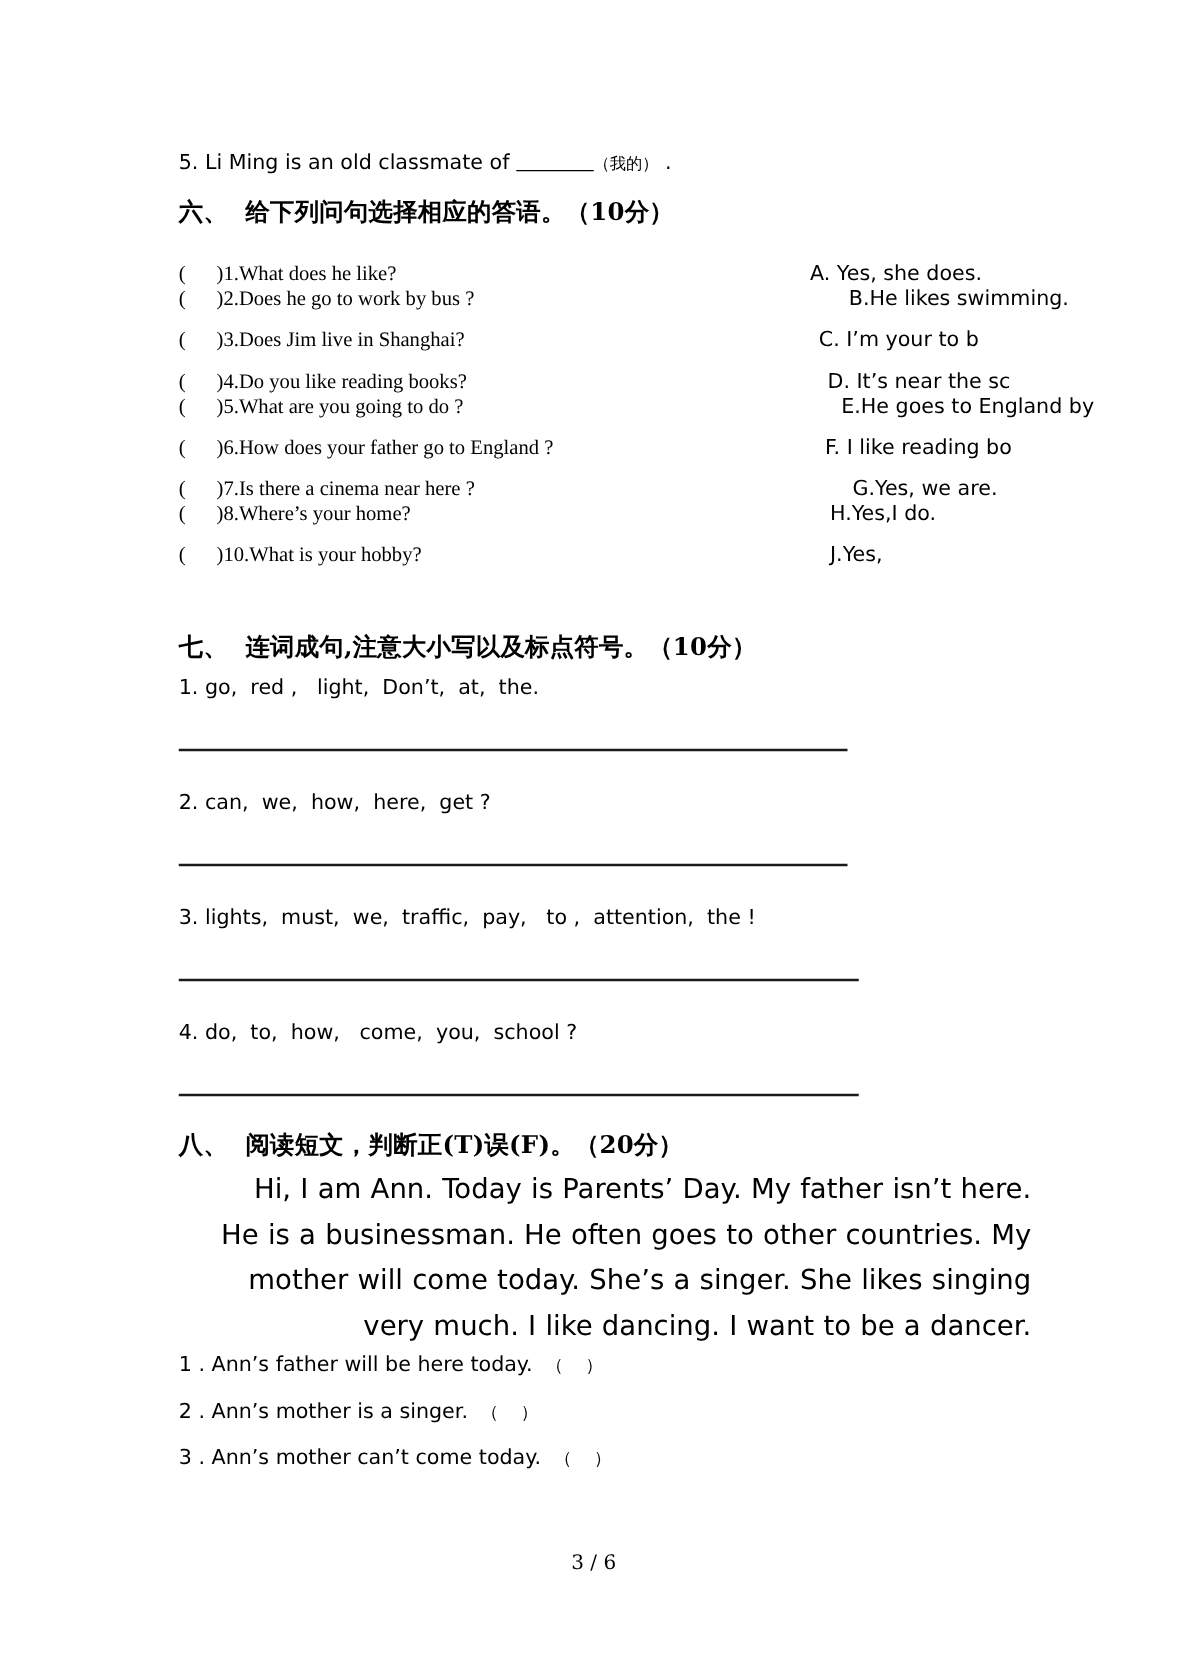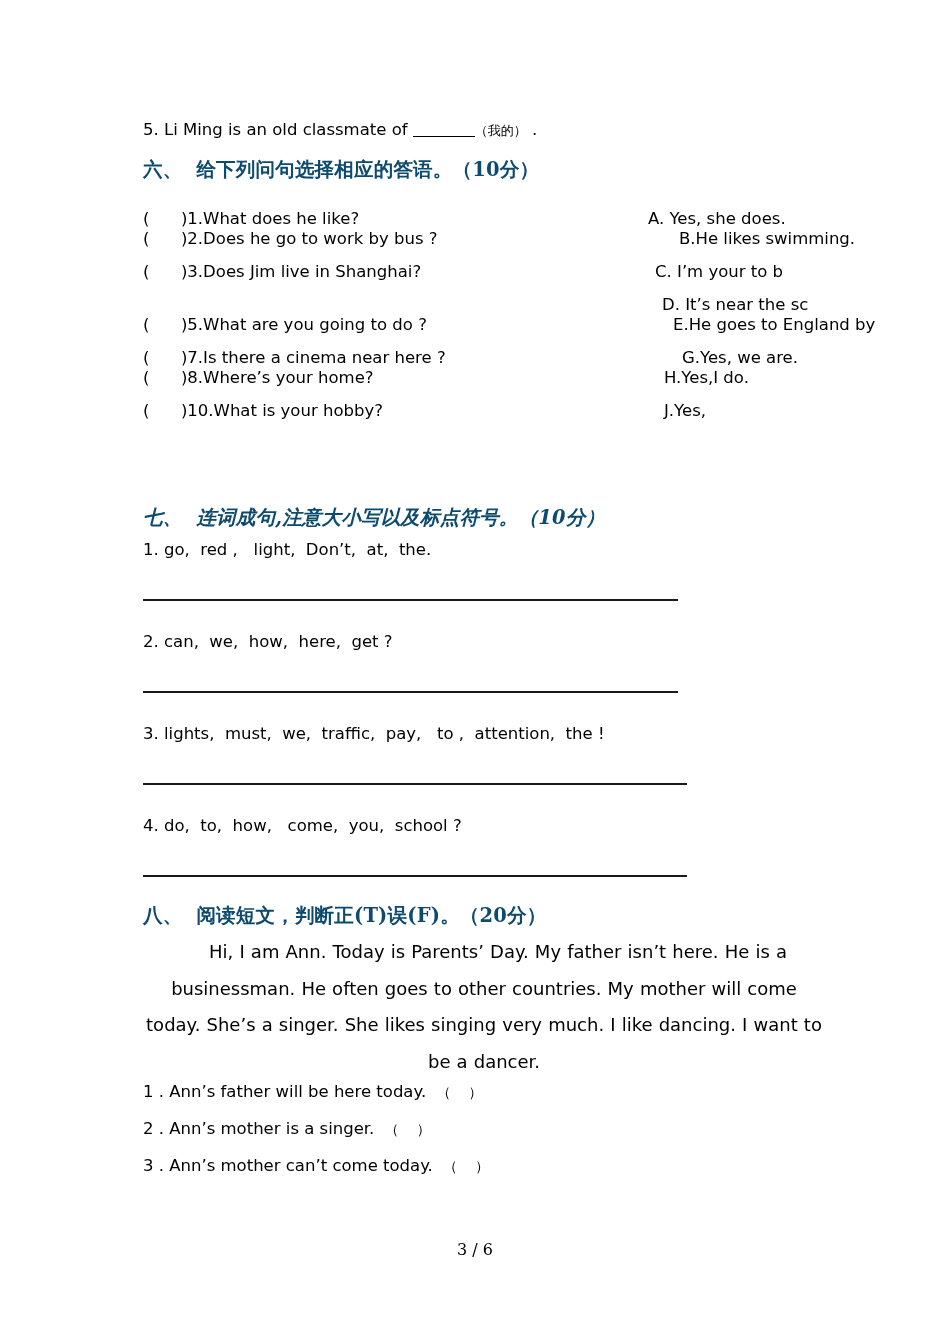--- a/index.html
+++ b/index.html
@@ -27,21 +27,21 @@
   .en {
     font-family: "DejaVu Sans", "Liberation Sans", sans-serif;
     font-size: 16.5px;
     color: #000;
     white-space: pre;
   }
   .cn-head {
     font-family: "DejaVu Serif", "Liberation Serif", serif;
     font-size: 19.5px;
     font-weight: bold;
-    color: #0c4a6e;
+    color: #000000;
     white-space: pre;
     letter-spacing: 0.2px;
   }
 
   
   .carry {
     position: absolute;
     left: 0;
     top: 120px;
   }
@@ -51,40 +51,41 @@
     border-bottom: 1.6px solid #000;
     vertical-align: -2px;
   }
   .cn-inline {
     font-family: "DejaVu Sans", "Liberation Sans", sans-serif;
     font-size: 13px;
   }
 
   
   .head-6 { position: absolute; left: 0; top: 156px; }
-  .head-7 { position: absolute; left: 0; top: 504px; font-style: italic; }
+  .head-7 { position: absolute; left: 0; top: 504px; }
   .head-8 { position: absolute; left: 0; top: 902px; }
 
   
   .match-block {
     position: absolute;
     left: 0;
     top: 209px;
     width: 670px;
   }
   .match-row {
     position: relative;
     height: 20px;
   }
   .match-row.gap-before { margin-top: 13px; }
   .mr-q {
     position: absolute;
     left: 0;
     top: 0;
     white-space: pre;
+    font-family: Liberation Serif, serif;
   }
   .mr-a {
     position: absolute;
     top: 0;
     white-space: pre;
   }
 
   
   .order-block {
     position: absolute;
@@ -104,24 +105,24 @@
   
   .passage {
     position: absolute;
     left: 0;
     top: 934px;
     width: 682px;
   }
   .passage p {
     margin: 0;
     font-family: "DejaVu Sans", "Liberation Sans", sans-serif;
-    font-size: 18px;
+    font-size: 22px;
     line-height: 36.5px;
     text-indent: 28px;
-    text-align: center;
+    text-align: right;
     word-spacing: 0.4px;
   }
   .tf-block {
     position: absolute;
     left: 0;
     top: 1082px;
     width: 670px;
   }
   .tf-row {
     height: 37px;
@@ -161,25 +162,30 @@
         </div>
         <div class="match-row">
           <span class="mr-q en">(      )2.Does he go to work by bus ?</span>
           <span class="mr-a en" style="left: 536px;">B.He likes swimming.</span>
         </div>
         <div class="match-row gap-before">
           <span class="mr-q en">(      )3.Does Jim live in Shanghai?</span>
           <span class="mr-a en" style="left: 512px;">C. I’m your to b</span>
         </div>
         <div class="match-row gap-before">
+          <span class="mr-q en">(      )4.Do you like reading books?</span>
           <span class="mr-a en" style="left: 519px;">D. It’s near the sc</span>
         </div>
         <div class="match-row">
           <span class="mr-q en">(      )5.What are you going to do ?</span>
           <span class="mr-a en" style="left: 530px; text-align: center;">E.He goes to England by</span>
+        </div>
+        <div class="match-row gap-before">
+          <span class="mr-q en">(      )6.How does your father go to England ?</span>
+          <span class="mr-a en" style="left: 517px;">F. I like reading bo</span>
         </div>
         <div class="match-row gap-before">
           <span class="mr-q en">(      )7.Is there a cinema near here ?</span>
           <span class="mr-a en" style="left: 539px;">G.Yes, we are.</span>
         </div>
         <div class="match-row">
           <span class="mr-q en">(      )8.Where’s your home?</span>
           <span class="mr-a en" style="left: 521px;">H.Yes,I do.</span>
         </div>
         <div class="match-row gap-before">

